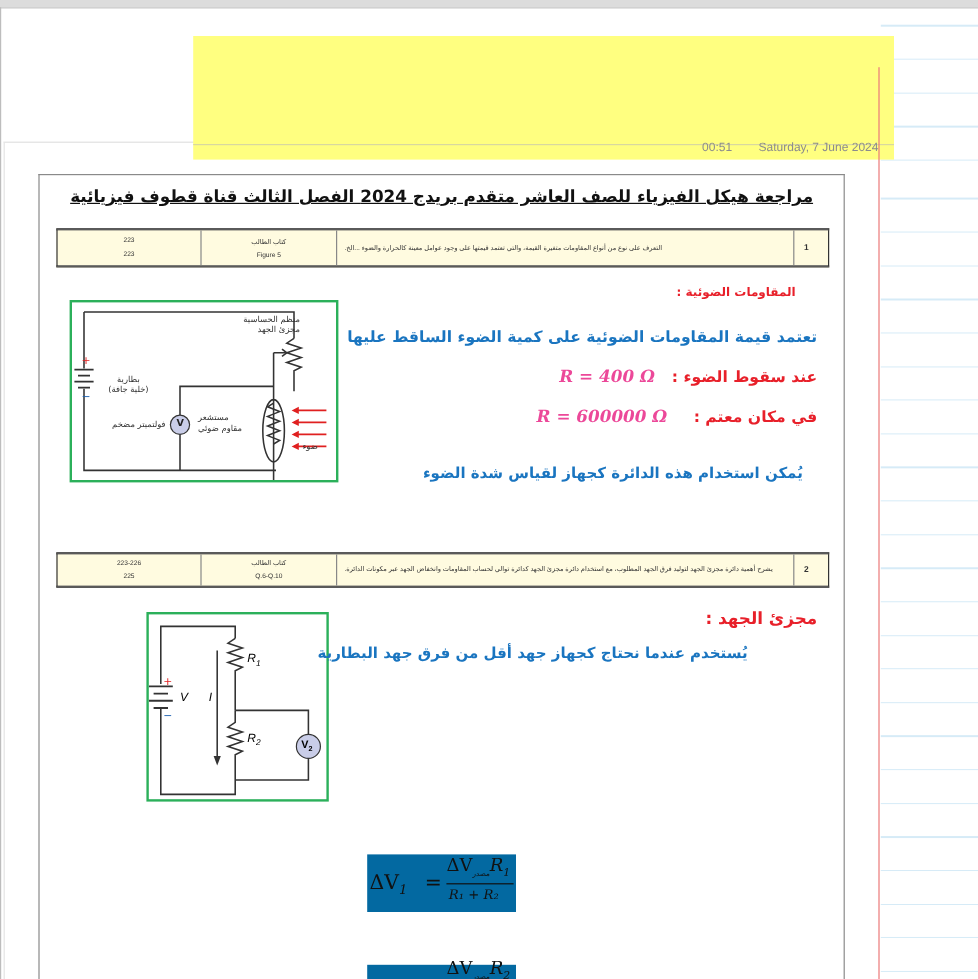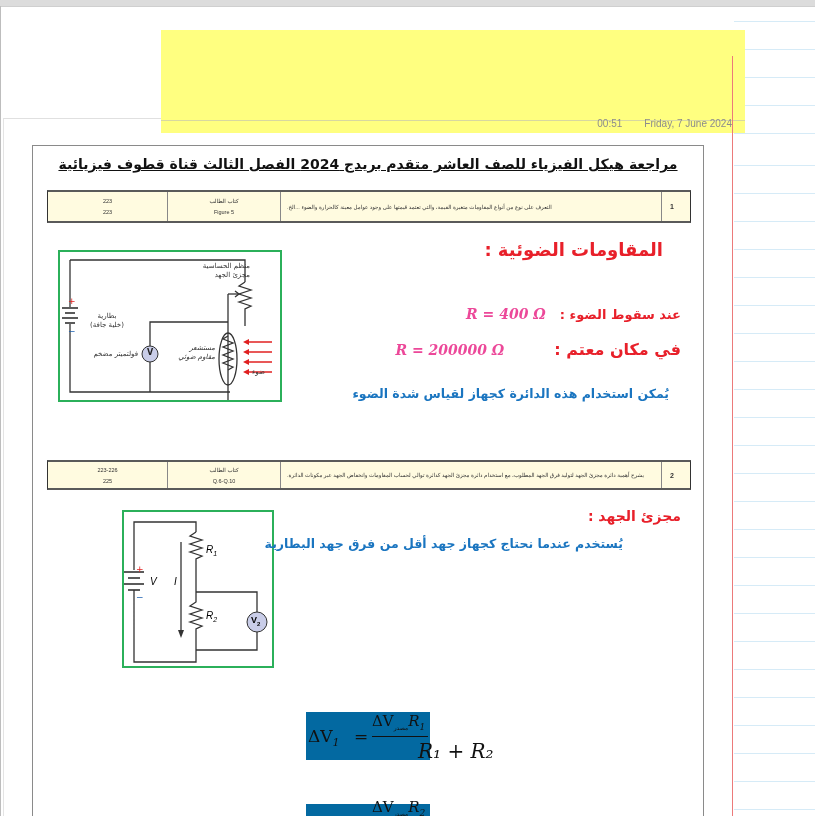--- a/index.html
+++ b/index.html
@@ -34,21 +34,21 @@
 <body>
 
 <div class="topbar"></div>
 <div class="leftedge"></div>
 <div class="ruled"></div>
 <div class="page-outer"></div>
 
 <div class="title-box">
   <div class="title-sep"></div>
   <div class="datetime">
-    <span>00:51</span><span>Friday, 7 June 2024</span>
+    <span>00:51</span><span>Saturday, 7 June 2024</span>
   </div>
 </div>
 <div class="margin-line"></div>
 
 <div class="doc">
   <div class="doc-title">مراجعة هيكل الفيزياء للصف العاشر متقدم بريدج  2024 الفصل الثالث قناة قطوف فيزيائية</div>
 
   <div class="row" style="top:44px;">
     <div class="c" style="width:119px;">
       <span>223</span>
@@ -102,35 +102,36 @@
     <span style="position:absolute;left:87px;top:96px;font-size:8px;font-weight:bold;color:#222;">V</span>
     <div class="lbl" style="right:30px;top:10px;">
       <div>منظم الحساسية</div>
       <div>مجزئ الجهد</div>
     </div>
     <div class="lbl" style="left:22px;top:60px;width:50px;text-align:center;">
       <div>بطارية</div>
       <div>(خلية جافة)</div>
     </div>
     <div class="lbl" style="left:22px;top:98px;width:56px;">فولتميتر مضخم</div>
-    <div class="lbl" style="left:105px;top:92px;width:50px;text-align:right;font-style:italic;">
+    <div class="lbl" style="left:105px;top:92px;width:50px;text-align:left;">
       <div>مستشعر</div>
       <div>مقاوم ضوئي</div>
     </div>
     <div class="lbl" style="left:192px;top:116px;">ضوء</div>
   </div>
 
-  <div class="h-red" style="right:40px;top:93px;font-size:18px;">المقاومات الضوئية :</div>
+  <div class="h-red" style="right:40px;top:93px;font-size:10px;">المقاومات الضوئية :</div>
+  <div class="t-blue" style="right:22px;top:128px;font-size:13px;">تعتمد قيمة المقاومات الضوئية على كمية الضوء الساقط عليها</div>
   <div style="position:absolute;right:22px;top:160px;direction:rtl;display:flex;align-items:center;gap:14px;">
     <span class="h-red" style="position:static;font-size:13px;">عند سقوط الضوء  :</span>
     <span class="eq" style="font-size:14px;direction:ltr;">R = 400 Ω</span>
   </div>
   <div style="position:absolute;right:22px;top:194px;direction:rtl;display:flex;align-items:center;gap:22px;">
-    <span class="h-red" style="position:static;font-size:16px;margin-left:28px;">في مكان معتم :</span>
-    <span class="eq" style="font-size:14px;direction:ltr;">R = 200000 Ω</span>
+    <span class="h-red" style="position:static;font-size:13px;">في مكان معتم :</span>
+    <span class="eq" style="font-size:14px;direction:ltr;">R = 600000 Ω</span>
   </div>
   <div class="t-blue" style="right:34px;top:240px;font-size:12.5px;">يُمكن استخدام هذه الدائرة كجهاز لقياس شدة الضوء</div>
 
   <div class="row" style="top:314px;height:26px;">
     <div class="c" style="width:119px;">
       <span>223-226</span>
       <span>225</span>
     </div>
     <div class="c" style="width:112px;">
       <span>كتاب الطالب</span>
@@ -169,19 +170,19 @@
   </div>
 
   <div class="h-red" style="right:22px;top:362px;font-size:14px;">مجزئ الجهد :</div>
   <div class="t-blue" style="right:80px;top:390px;font-size:12.5px;">يُستخدم عندما نحتاج كجهاز جهد أقل من فرق جهد البطارية</div>
 
   <div class="formula" style="left:273px;top:566px;width:124px;height:48px;">
     <div style="position:absolute;left:2px;top:14px;font-size:17px;"><span style="font-style:normal;">ΔV</span><sub style="font-size:11px;">1</sub></div>
     <div style="position:absolute;left:48px;top:14px;font-size:17px;font-style:normal;">=</div>
     <div style="position:absolute;left:66px;top:0px;font-size:15px;white-space:nowrap;"><span style="font-style:normal;">ΔV</span><sub style="font-size:6px;font-style:normal;">مصدر</sub><span>R</span><sub style="font-size:9px;">1</sub></div>
     <div style="position:absolute;left:66px;top:24px;width:56px;height:1px;background:#111;"></div>
-    <div style="position:absolute;left:68px;top:27px;font-size:20px;white-space:nowrap;margin-left:44px;">R₁ + R₂</div>
+    <div style="position:absolute;left:68px;top:27px;font-size:11px;white-space:nowrap;">R₁ + R₂</div>
   </div>
 
   <div class="formula" style="left:273px;top:658px;width:124px;height:40px;">
     <div style="position:absolute;left:66px;top:-6px;font-size:15px;white-space:nowrap;"><span style="font-style:normal;">ΔV</span><sub style="font-size:6px;font-style:normal;">مصدر</sub><span>R</span><sub style="font-size:9px;">2</sub></div>
   </div>
 </div>
 
 </body></html>

